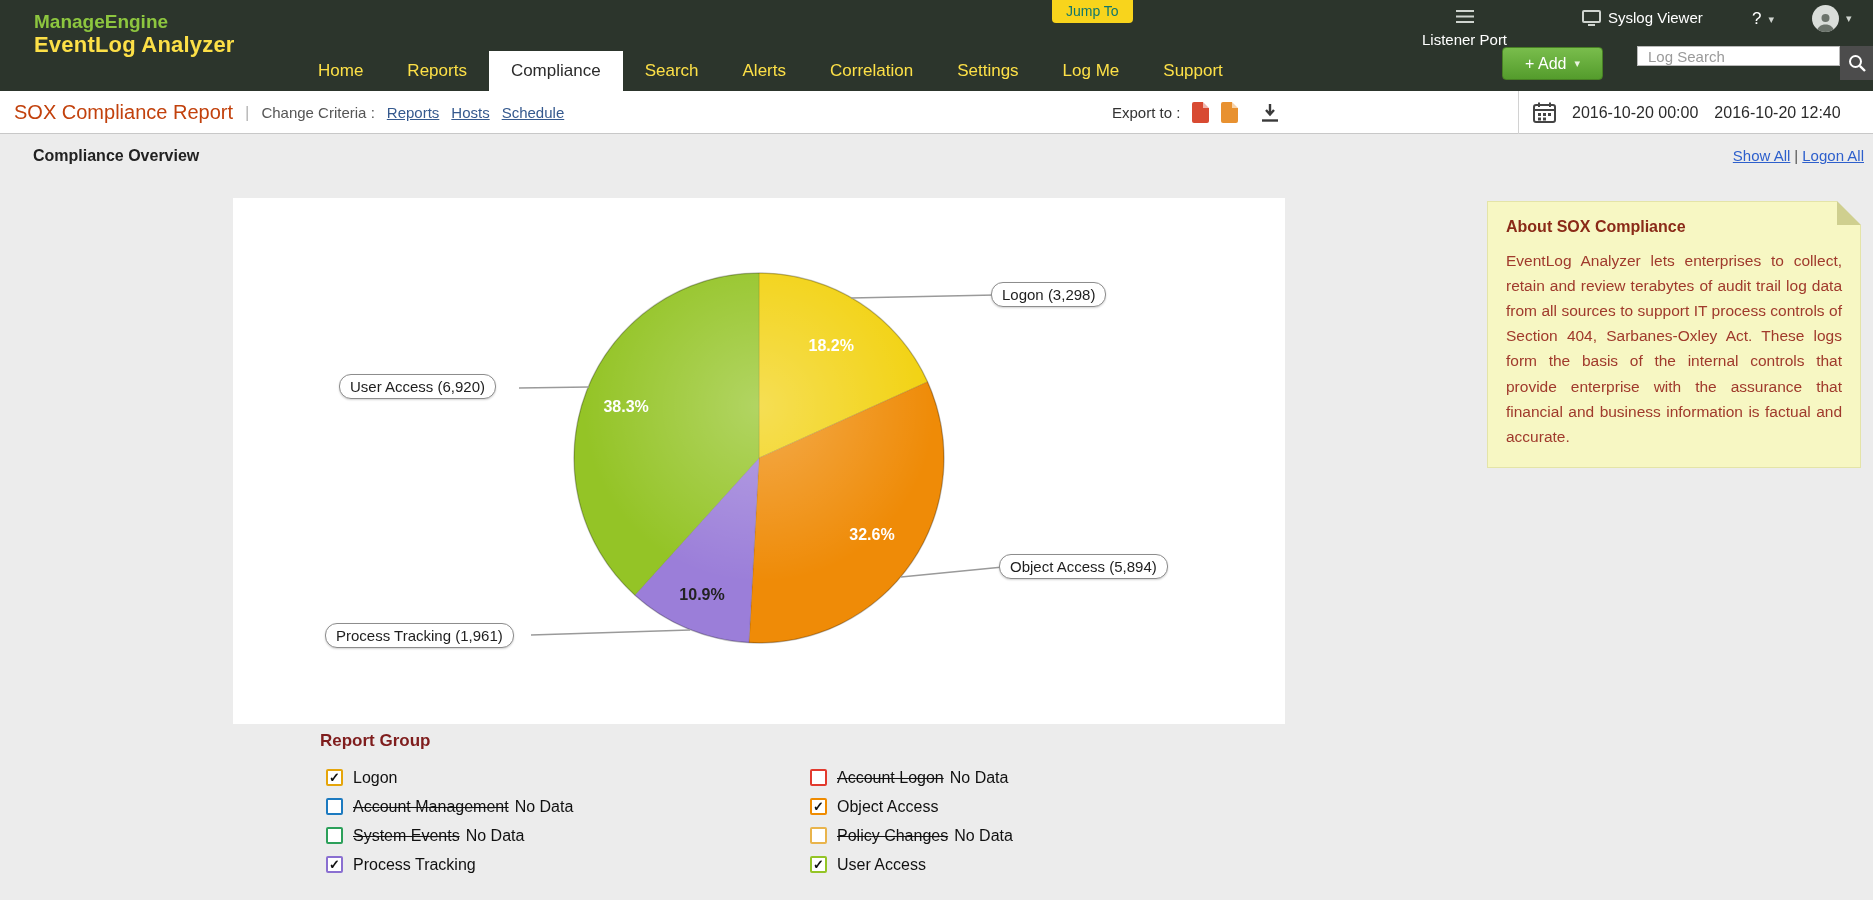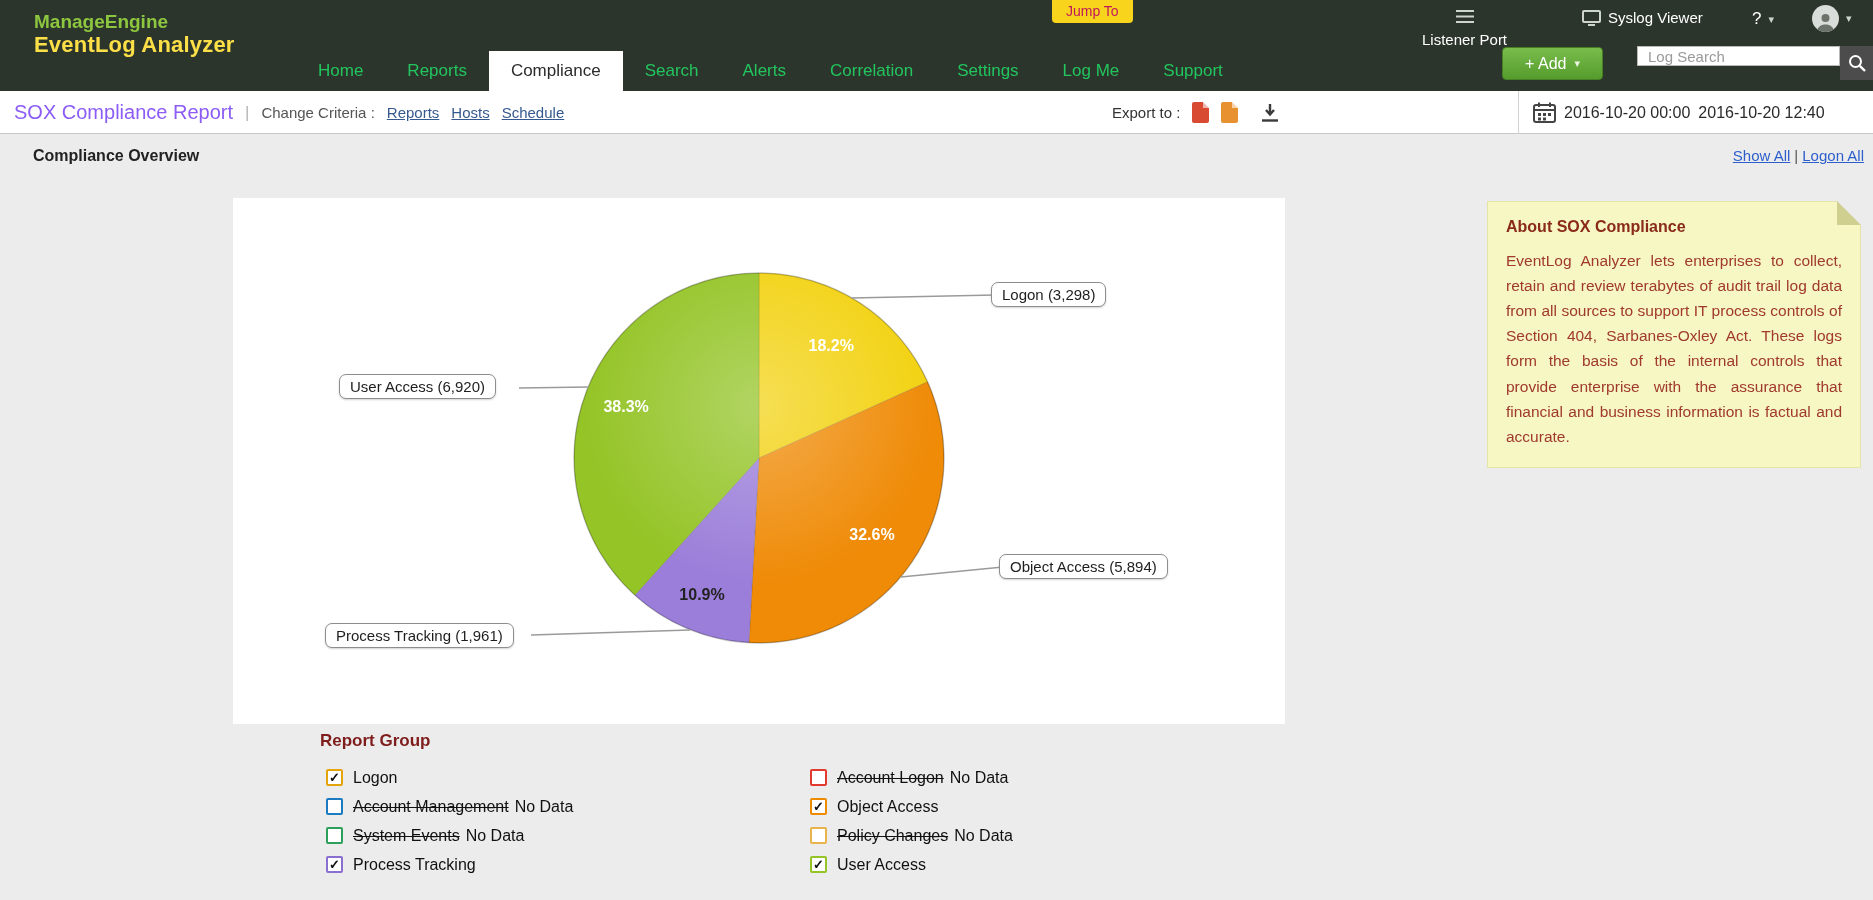--- a/index.html
+++ b/index.html
@@ -9,67 +9,67 @@
     background:#ececec;
     position:relative;
     color:#222;
   }
   
   .topbar { position:absolute; left:0; top:0; width:1873px; height:91px; background:#2c352c; }
   .brand { position:absolute; left:34px; top:12px; line-height:1.1; cursor:pointer; }
   .brand .b1 { color:#8dc63f; font-size:19px; font-weight:bold; }
   .brand .b2 { color:#fde047; font-size:22px; font-weight:bold; letter-spacing:.2px; }
   .jump-to { position:absolute; left:1052px; top:0; height:23px; padding:0 14px; background:#f8d41c;
-    color:#be185d; font-size:14px; line-height:23px; border-radius:0 0 4px 4px; cursor:pointer; }
+    color:#0f766e; font-size:14px; line-height:23px; border-radius:0 0 4px 4px; cursor:pointer; }
   .tr-group { position:absolute; top:9px; display:flex; align-items:center; gap:7px; color:#fff; font-size:15px; cursor:pointer; }
   .tr-listener { left:1422px;flex-direction:column; }
   .tr-syslog  { left:1582px; }
   .tr-help    { left:1752px; }
   .tr-user    { left:1812px; top:5px; }
   .caret { font-size:11px; color:#cfd4cf; }
   .avatar-circle { width:27px; height:27px; border-radius:50%; background:#d9ddd9; display:flex; align-items:flex-end; justify-content:center; overflow:hidden; }
   nav.main-nav { position:absolute; left:296px; bottom:0; display:flex; }
-  .nav-item { height:40px; line-height:40px; padding:0 22px; color:#22c55e; font-size:17px; cursor:pointer; }
+  .nav-item { height:40px; line-height:40px; padding:0 22px; color:#fde047; font-size:17px; cursor:pointer; }
   .nav-item.active { background:#ffffff; color:#2b2b2b; }
   .add-btn { position:absolute; left:1502px; top:47px; width:101px; height:33px; border-radius:4px;
     background:linear-gradient(#79bd4c,#549c2c); border:1px solid #477f24; color:#fff; font-size:16px;
     display:flex; align-items:center; justify-content:center; gap:8px; cursor:pointer; }
   .add-btn .caret{ color:#eaf4e0; }
   .log-search { position:absolute; left:1637px; top:46px; width:203px; height:20px; border:1px solid #b9b9b9;
     padding:0 10px; font-size:15px; color:#444; font-family:"Liberation Sans",sans-serif; }
   .log-search::placeholder { color:#9a9a9a; }
   .search-btn { position:absolute; left:1840px; top:46px; width:33px; height:34px; background:#4c4c4c;
     border:none; display:flex; align-items:center; justify-content:center; cursor:pointer; }
   
   .report-bar { position:absolute; left:0; top:91px; width:1873px; height:43px; background:#fff;
     border-bottom:1px solid #c8c8c8; }
   .rb-left { position:absolute; left:14px; top:0; height:43px; display:flex; align-items:center; gap:12px; }
-  .rb-title { font-size:20px; color:#8b5cf6; }
+  .rb-title { font-size:20px; color:#c2410c; }
   .rb-sep { color:#b5b5b5; font-size:17px; }
   .rb-criteria { font-size:15px; color:#555; }
   .rb-link { font-size:15px; color:#35598e; text-decoration:underline; cursor:pointer; }
   .rb-export { position:absolute; left:1112px; top:0; height:43px; display:flex; align-items:center; gap:12px; }
   .rb-export-label { font-size:15px; color:#333; }
   .doc-icon { width:17px; height:21px; border-radius:2px; position:relative; cursor:pointer; }
   .doc-icon::after { content:''; position:absolute; top:0; right:0; border-style:solid; border-width:0 6px 6px 0;
     border-color:#fff #fff rgba(255,255,255,.6) rgba(255,255,255,.6); }
   .pdf-icon { background:#d84a32; }
   .csv-icon { background:#e89130; }
   .dl-icon { margin-left:10px; cursor:pointer; display:flex; }
   .rb-dates { position:absolute; left:1518px; top:0; height:43px; right:0; border-left:1px solid #d2d2d2;
-    display:flex; align-items:center; gap:8px; padding-left:14px; white-space:nowrap; overflow:hidden; }
+    display:flex; align-items:center; gap:16px; padding-left:14px; white-space:nowrap; overflow:hidden; }
   .rb-date { font-size:16px; color:#2b2b2b; cursor:pointer; }
   
   .overview-title { position:absolute; left:33px; top:147px; font-size:16px; font-weight:600; color:#222; }
   .showhide { position:absolute; top:147px; right:9px; font-size:15px; }
   .showhide a { color:#2d5fcc; text-decoration:underline; cursor:pointer; }
   .showhide .sep { color:#555; margin:0 4px; }
   
   .chart-panel { position:absolute; left:233px; top:198px; width:1052px; height:526px; background:#ffffff; }
-  .callout { position:absolute; background:#fff; border:1px solid #8d8d8d; border-radius:7px;
+  .callout { position:absolute; background:#fff; border:1px solid #8d8d8d; border-radius:12px;
     padding:3px 10px; font-size:15px; color:#1e1e1e; box-shadow:0 1px 2px rgba(0,0,0,.18); white-space:nowrap; }
   .co-logon   { left:758px; top:84px; }
   .co-user    { left:106px; top:176px; }
   .co-object  { left:766px; top:356px; }
   .co-process { left:92px;  top:425px; }
   .pct-label { font-size:16px; font-weight:bold; text-anchor:middle; }
   
   .about-box { position:absolute; left:1487px; top:201px; width:374px; background:#f7f7c3;
     padding:16px 18px 18px 18px; border:1px solid #e4e4a8; }
   .about-box::after { content:''; position:absolute; top:-1px; right:-1px; border-style:solid;

